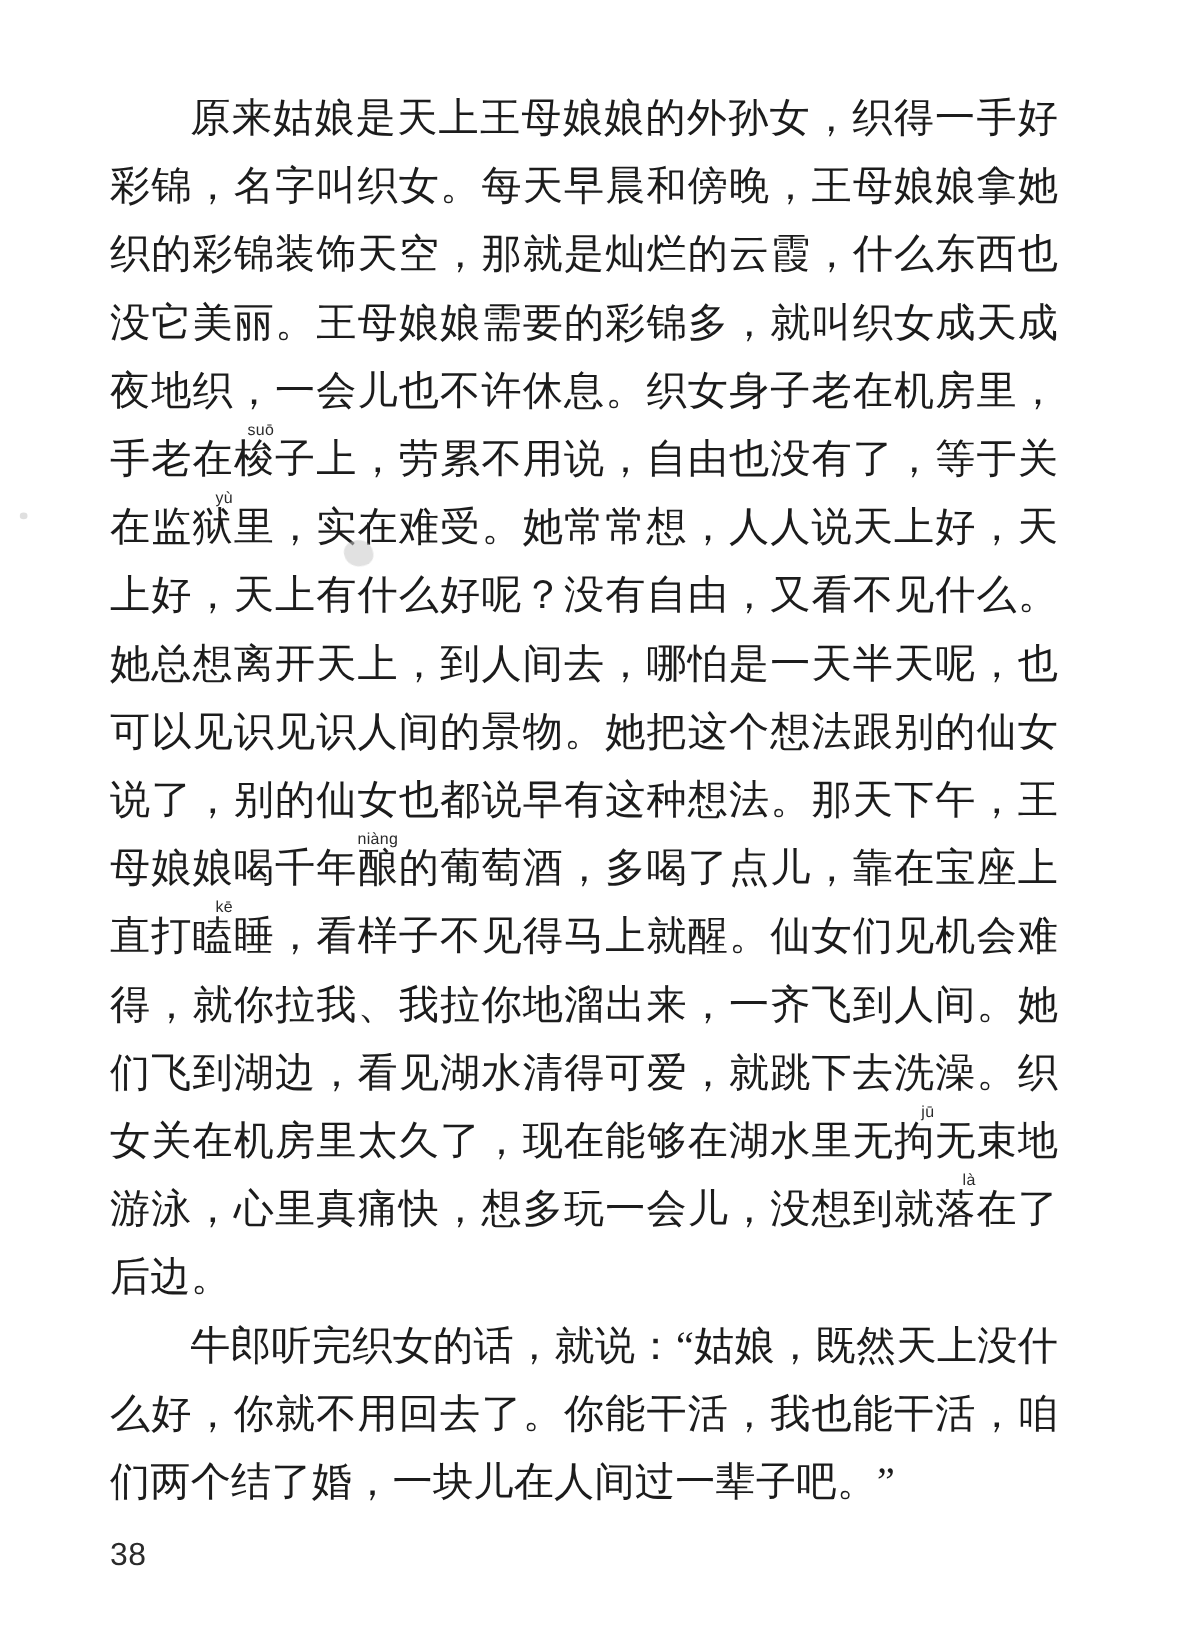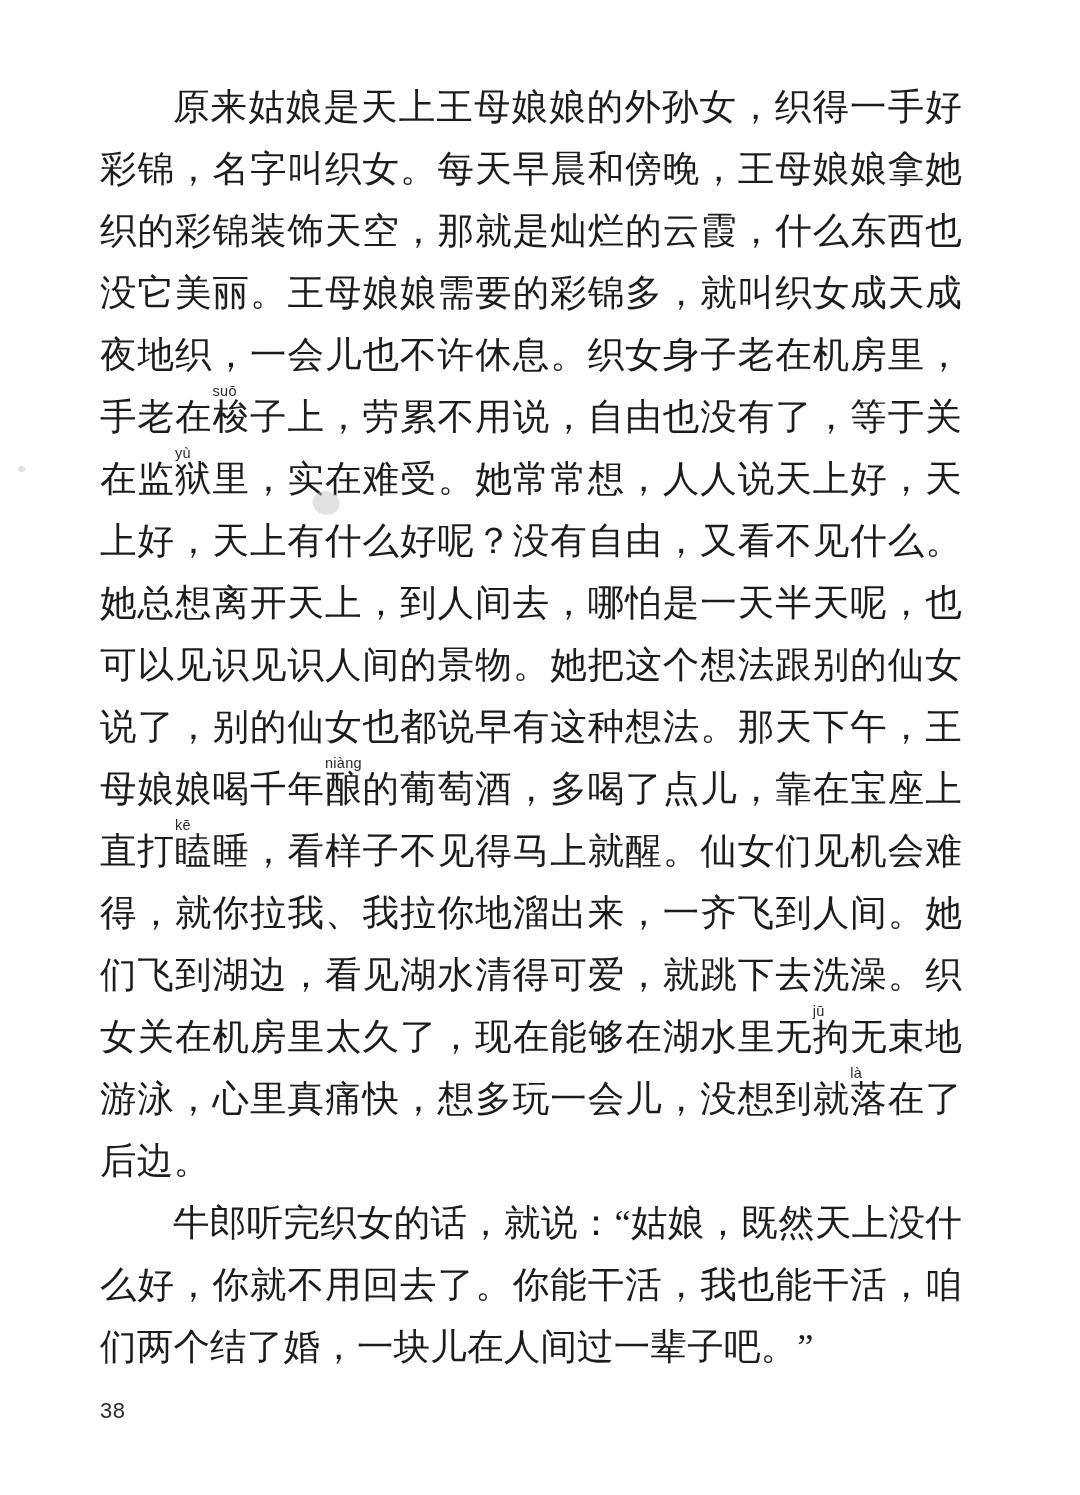--- a/index.html
+++ b/index.html
@@ -63,21 +63,21 @@
     ruby-position: over;
     -webkit-ruby-position: before;
   }
   ruby rt {
     font-family: "Liberation Sans", "DejaVu Sans", sans-serif;
     font-size: 14.5px;
     line-height: 15px;
     font-weight: 400;
     color: #2a2a2a;
     letter-spacing: 0.3px;
-    text-align: left;
+    text-align: right;
     transform: translateY(1px);
   }
 
   
   .smudge {
     position: absolute;
     left: 313px;
     top: 491px;
     width: 26px;
     height: 24px;
@@ -87,21 +87,21 @@
     transform: rotate(-14deg);
     filter: blur(0.6px);
     pointer-events: none;
   }
 
   #page-number {
     position: absolute;
     left: 100px;
     top: 1398px;
     font-family: "Liberation Sans", "DejaVu Sans", sans-serif;
-    font-size: 22px;
+    font-size: 29px;
     color: #2b2b2b;
     letter-spacing: 0.5px;
   }
 </style>
 </head>
 <body>
 
 <div id="page">
 
   <div id="margin-speck"></div>

